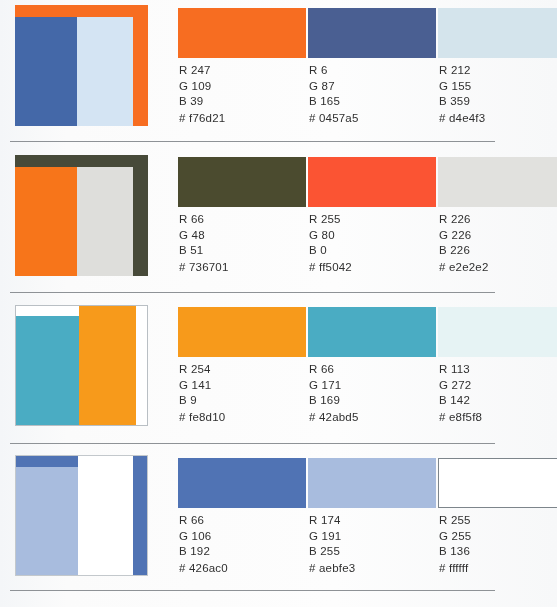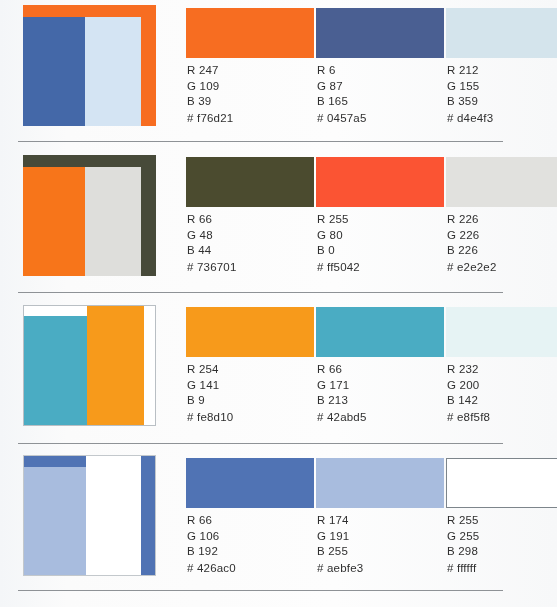--- a/index.html
+++ b/index.html
@@ -17,21 +17,21 @@
   }
   
   .page {
     position: absolute;
     inset: 0;
     background: linear-gradient(to right, #f4f6f8 0%, #fbfbfb 12%, #fdfdfd 60%, #f7f8f9 100%);
   }
 
   .row {
     position: absolute;
-    left: 16px;
+    left: 8px;
     width: 489px;
     box-sizing: border-box;
   }
   .row-divider {
     position: absolute;
     left: 2px;
     right: 2px;
     height: 1px;
     background: #8e9296;
   }
@@ -162,21 +162,21 @@
       <div class="t-right" style="width:15px;background:#474a39;"></div>
       <div class="t-topbar" style="background:#474a39;"></div>
     </div>
   </div>
 
   <div class="col col-1">
     <div class="swatch" style="background:#4b4b2f;"></div>
     <div class="vals">
       <div>R 66</div>
       <div>G 48</div>
-      <div>B 44</div>
+      <div>B 51</div>
       <div class="hexline"># 736701</div>
     </div>
   </div>
 
   <div class="col col-2">
     <div class="swatch" style="background:#fb5433;"></div>
     <div class="vals">
       <div>R 255</div>
       <div>G 80</div>
       <div>B 0</div>
@@ -215,30 +215,30 @@
       <div>B 9</div>
       <div class="hexline"># fe8d10</div>
     </div>
   </div>
 
   <div class="col col-2">
     <div class="swatch" style="background:#4aacc3;"></div>
     <div class="vals">
       <div>R 66</div>
       <div>G 171</div>
-      <div>B 213</div>
+      <div>B 169</div>
       <div class="hexline"># 42abd5</div>
     </div>
   </div>
 
   <div class="col col-3">
     <div class="swatch" style="background:#e6f3f4;"></div>
     <div class="vals">
-      <div>R 232</div>
-      <div>G 200</div>
+      <div>R 113</div>
+      <div>G 272</div>
       <div>B 142</div>
       <div class="hexline"># e8f5f8</div>
     </div>
   </div>
 
   <div class="row-divider" style="top:144px;"></div>
 </div>
 
 <div class="row" style="top:450px;height:141px;">
   <div class="thumb" style="top:5px;border:1px solid #c3c8cc;">
@@ -268,19 +268,19 @@
       <div>B 255</div>
       <div class="hexline"># aebfe3</div>
     </div>
   </div>
 
   <div class="col col-3">
     <div class="swatch bordered" style="background:#ffffff;"></div>
     <div class="vals">
       <div>R 255</div>
       <div>G 255</div>
-      <div>B 298</div>
+      <div>B 136</div>
       <div class="hexline"># ffffff</div>
     </div>
   </div>
 
   <div class="row-divider" style="top:140px;"></div>
 </div>
 
 </body></html>

